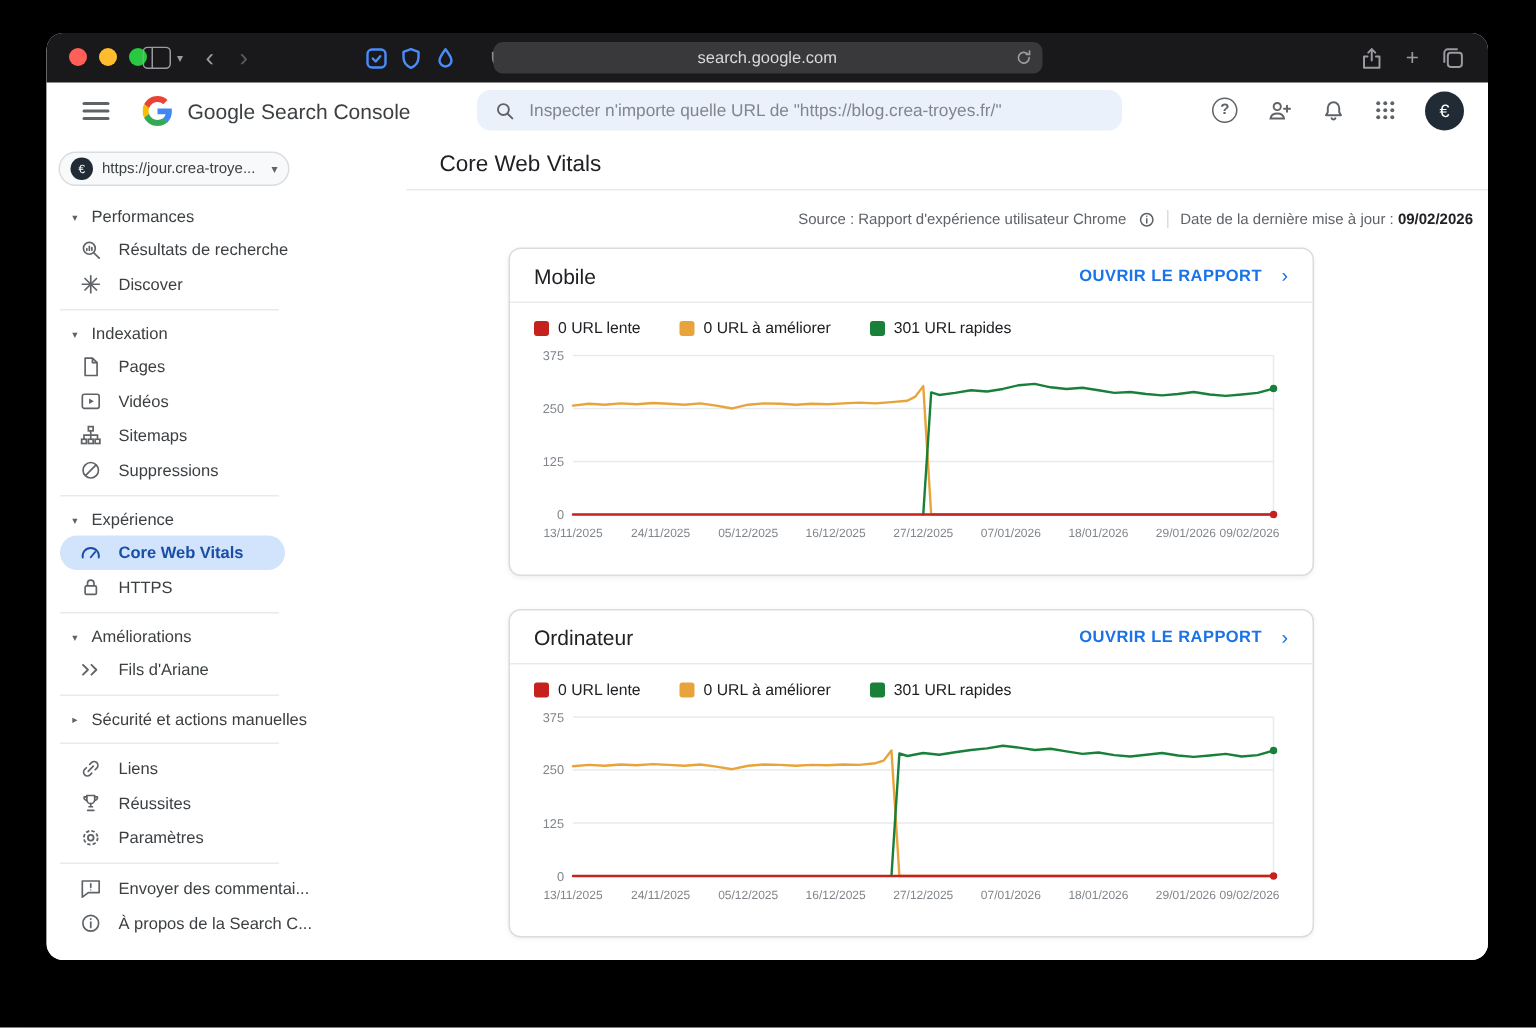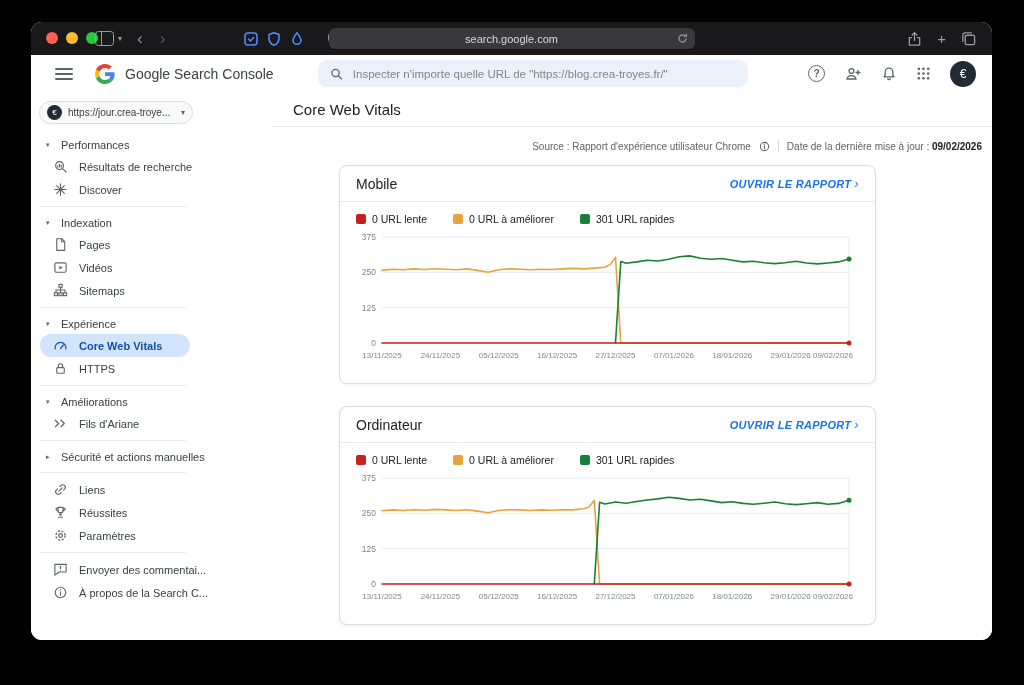--- a/index.html
+++ b/index.html
@@ -35,40 +35,40 @@
   .help-icon { width:17px; height:17px; border:1.4px solid #5f6368; border-radius:50%; font-size:10px; display:flex; align-items:center; justify-content:center; font-weight:700; }
   .avatar { width:26px; height:26px; border-radius:50%; background:#202b36; color:#fff; display:flex; align-items:center; justify-content:center; font-size:12px; }
 
   
   .app-body { display:flex; height:548px; background:#fff; }
   .sidebar { width:240px; flex:none; padding-top:9px; }
   .property { margin:0 0 10px 8px; width:154px; height:23px; border:1px solid #dadce0; background:#f8f9fa; border-radius:13px; display:flex; align-items:center; padding:0 7px; gap:6px; cursor:pointer; }
   .prop-icon { width:15px; height:15px; border-radius:50%; background:#202b36; color:#fff; font-size:8px; display:flex; align-items:center; justify-content:center; flex:none; }
   .prop-label { font-size:10px; color:#3c4043; white-space:nowrap; }
   .prop-caret { margin-left:auto; color:#5f6368; font-size:8px; }
-  .nav-group-header { height:21px; display:flex; align-items:center; padding-left:15px; gap:7px; font-size:11px; color:#3c4043; white-space:nowrap; cursor:pointer; }
+  .nav-group-header { height:21px; display:flex; align-items:center; padding-left:15px; gap:7px; font-size:11px; color:#3c4043; white-space:nowrap; cursor:pointer;text-align:center; }
   .caret { font-size:7px; color:#5f6368; width:8px; }
   .nav-item { height:23px; width:150px; margin-left:9px; display:flex; align-items:center; padding-left:13px; gap:11px; font-size:11px; color:#3c4043; border-radius:14px; white-space:nowrap; cursor:pointer; }
   .nav-item .ni { color:#5f6368; display:flex; flex:none; }
   .nav-item.selected { background:#d2e3fc; color:#174ea6; font-weight:700; }
   .nav-item.selected .ni { color:#174ea6; }
   .nav-div { width:146px; margin:5px 0 5px 9px; border-top:1px solid #e8eaed; }
 
   .content { flex:1; display:flex; flex-direction:column; }
   .page-head { height:35px; border-bottom:1px solid #e8eaed; display:flex; align-items:center; padding-left:22px; font-size:15px; color:#202124; flex:none; }
   .meta-row { height:38px; display:flex; align-items:center; justify-content:flex-end; padding-right:10px; font-size:10px; color:#5f6368; gap:8px; flex:none; }
   .meta-row .vsep { width:1px; height:12px; background:#dadce0; }
   .meta-date b { color:#202124; }
   .info-icon { display:flex; color:#5f6368; }
 
   .cards { margin-left:68px; width:537px; display:flex; flex-direction:column; gap:22px; }
   .card { border:1px solid #dadce0; border-radius:8px; background:#fff; box-shadow:0 1px 3px rgba(60,64,67,.08); }
   .card-head { height:36px; padding:0 16px; display:flex; align-items:center; border-bottom:1px solid #e8eaed; }
   .card-title { font-size:14px; color:#202124; }
-  .card-link { margin-left:auto; display:flex; align-items:center; gap:3px; font-size:11px; font-weight:700; color:#1a73e8; letter-spacing:.3px; cursor:pointer;font-style:italic; }
+  .card-link { margin-left:auto; display:flex; align-items:center; gap:13px; font-size:11px; font-weight:700; color:#1a73e8; letter-spacing:.3px; cursor:pointer; }
   .card-link .chev { font-size:13px; font-weight:400; line-height:1; }
   .legend { display:flex; align-items:center; gap:26px; padding:11px 16px 0 16px; }
   .legend-item { display:flex; align-items:center; gap:6px; font-size:10.5px; color:#202124; cursor:pointer; }
   .swatch { width:10px; height:10px; border-radius:2px; display:block; }
   .chart-wrap { padding:4px 12px 6px 12px; }
   svg.chart { display:block; width:505px; height:148px; }
   svg.chart text { font-family:"Liberation Sans","DejaVu Sans",sans-serif; }
   .ytick { font-size:8.5px; fill:#80868b; }
   .xtick { font-size:8px; fill:#80868b; }
 </style>
@@ -243,20 +243,29 @@
         <span class="ni">
             <svg width="15" height="15" viewBox="0 0 16 16" fill="none" stroke="currentColor" stroke-width="1.2">
               <rect x="6.3" y="1.5" width="3.4" height="3"></rect>
               <rect x="1.5" y="10.5" width="3.4" height="3"></rect>
               <rect x="6.3" y="10.5" width="3.4" height="3"></rect>
               <rect x="11.1" y="10.5" width="3.4" height="3"></rect>
               <path d="M8 4.5v3M3.2 10.5V7.5h9.6v3M8 7.5v3"></path>
             </svg>
           </span>
         <span>Sitemaps</span>
+      </div>
+      <div class="nav-item">
+        <span class="ni">
+            <svg width="15" height="15" viewBox="0 0 16 16" fill="none" stroke="currentColor" stroke-width="1.2">
+              <circle cx="8" cy="8" r="5.5"></circle>
+              <line x1="4.2" y1="11.8" x2="11.8" y2="4.2"></line>
+            </svg>
+          </span>
+        <span>Suppressions</span>
       </div>
       <div class="nav-div"></div>
 
       <div class="nav-group-header">
         <span class="caret">▾</span>
         <span>Expérience</span>
       </div>
       <div class="nav-item selected">
         <span class="ni">
             <svg width="15" height="15" viewBox="0 0 16 16" fill="none" stroke="currentColor" stroke-width="1.3" stroke-linecap="round">

